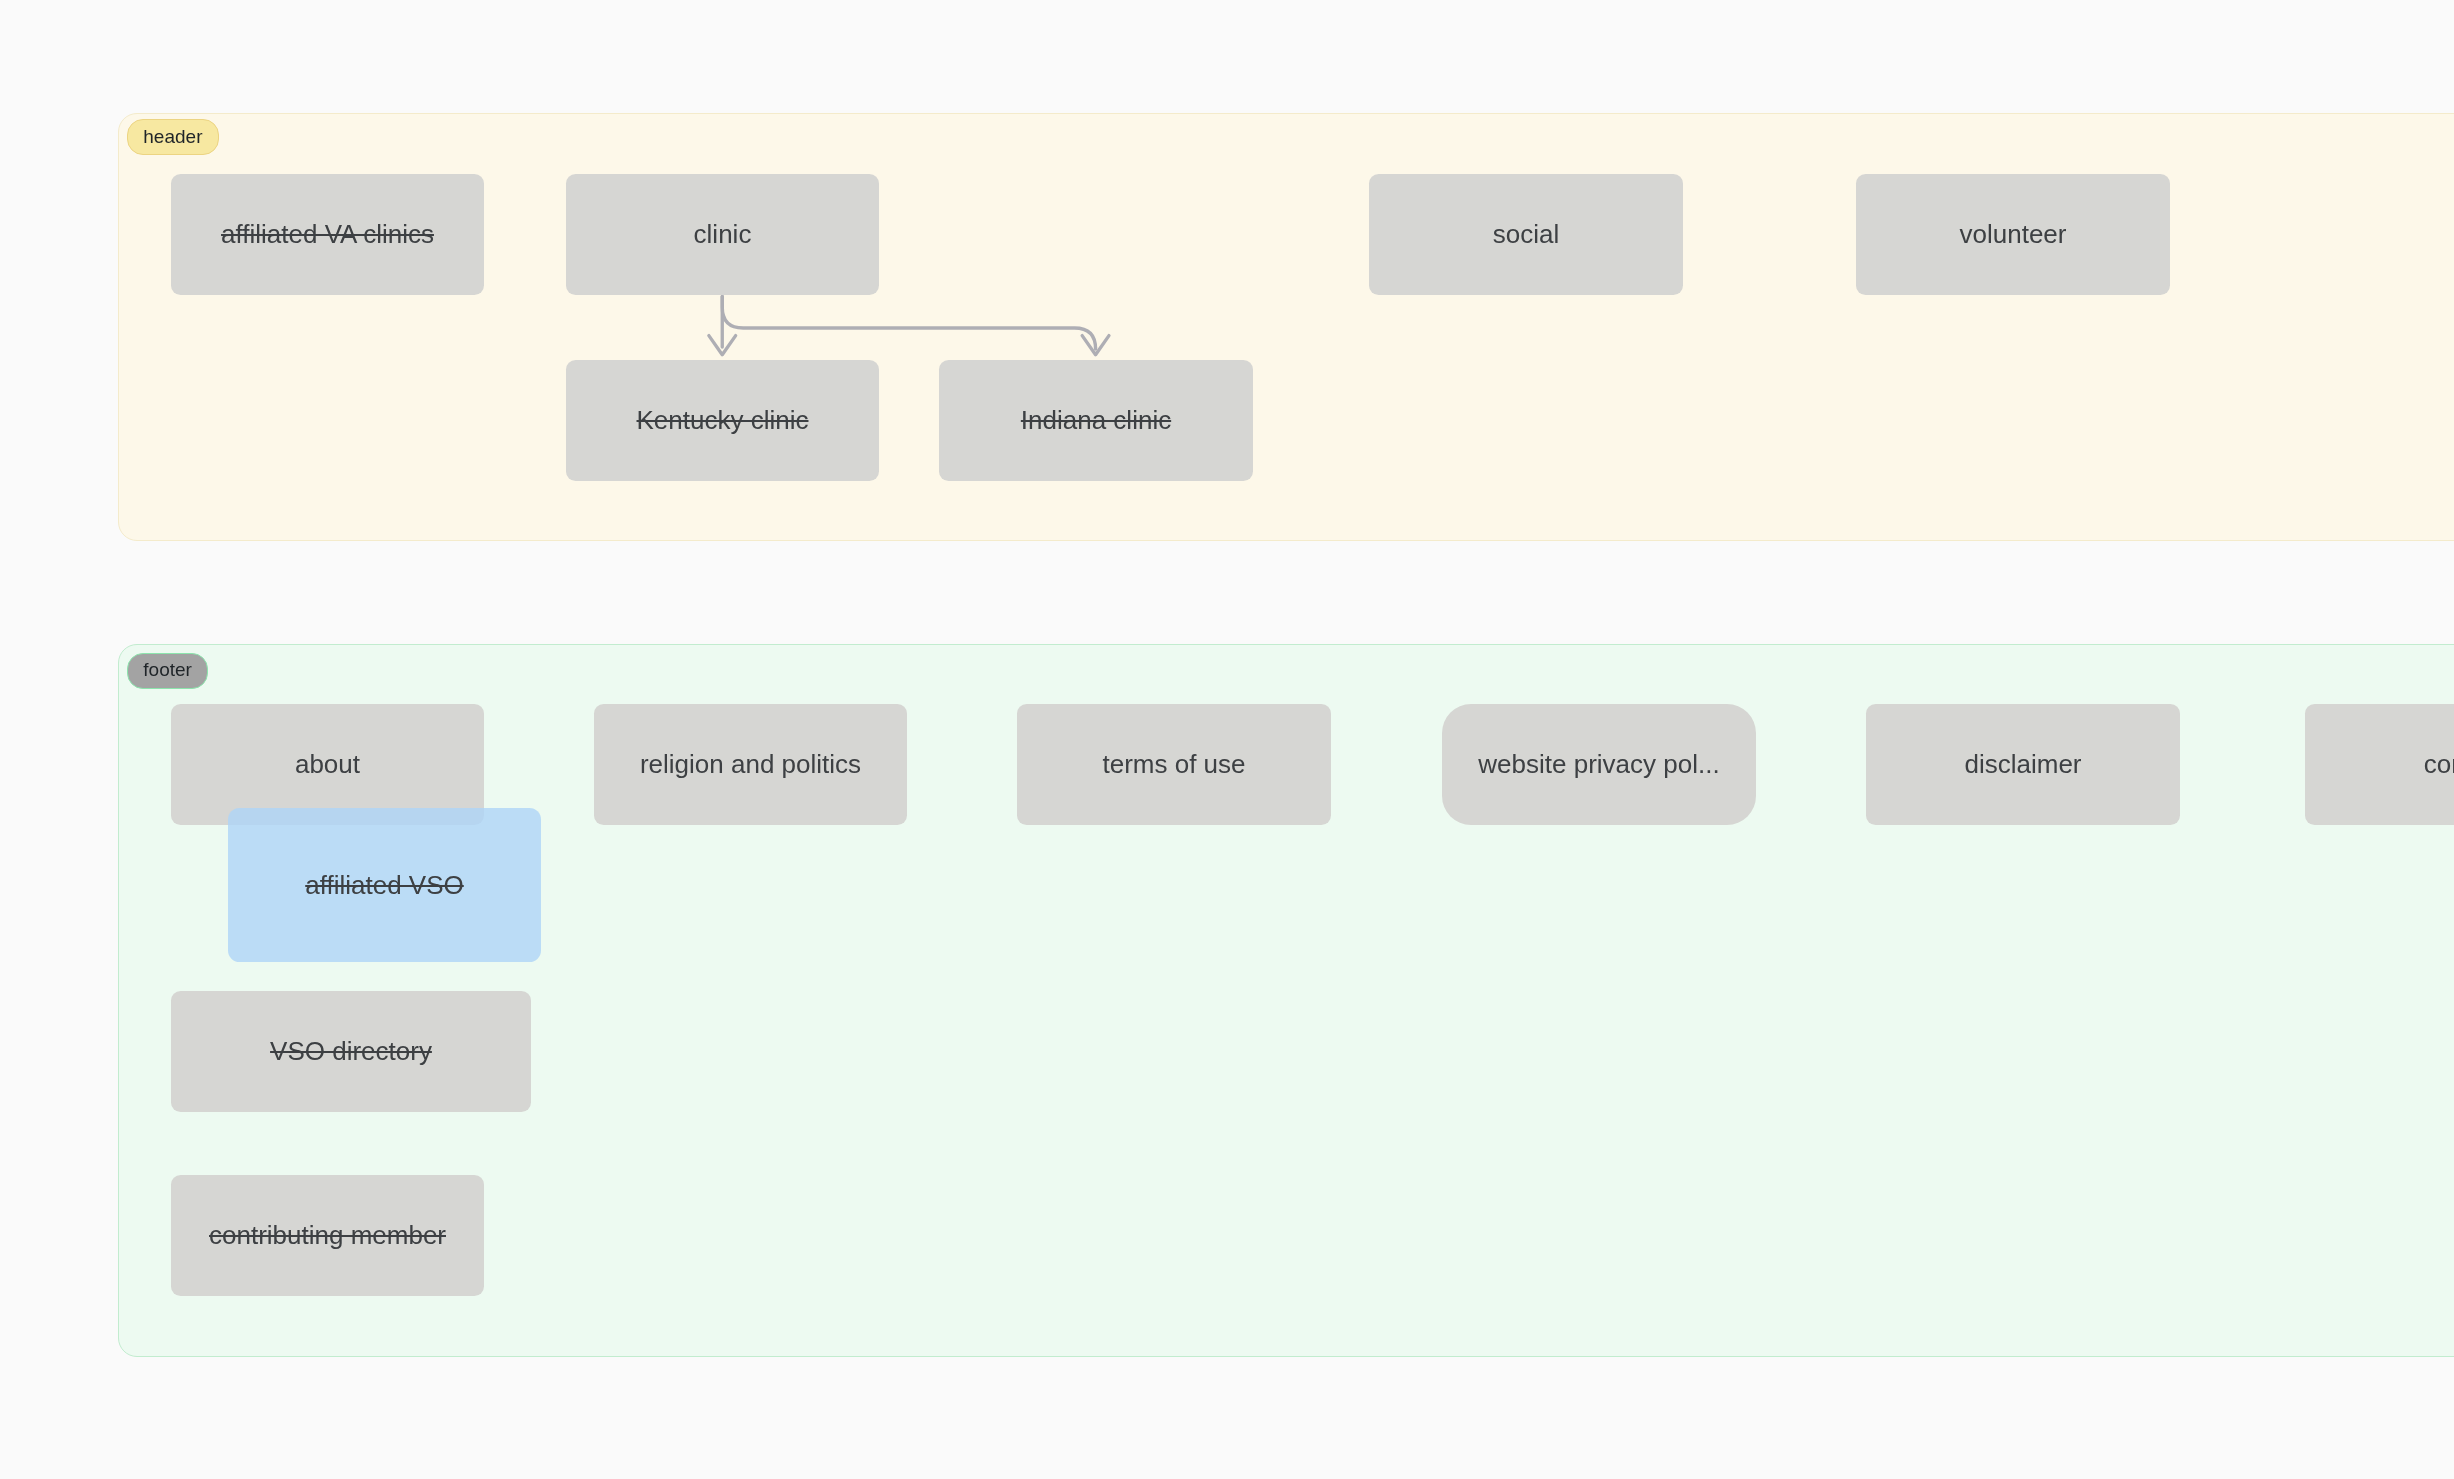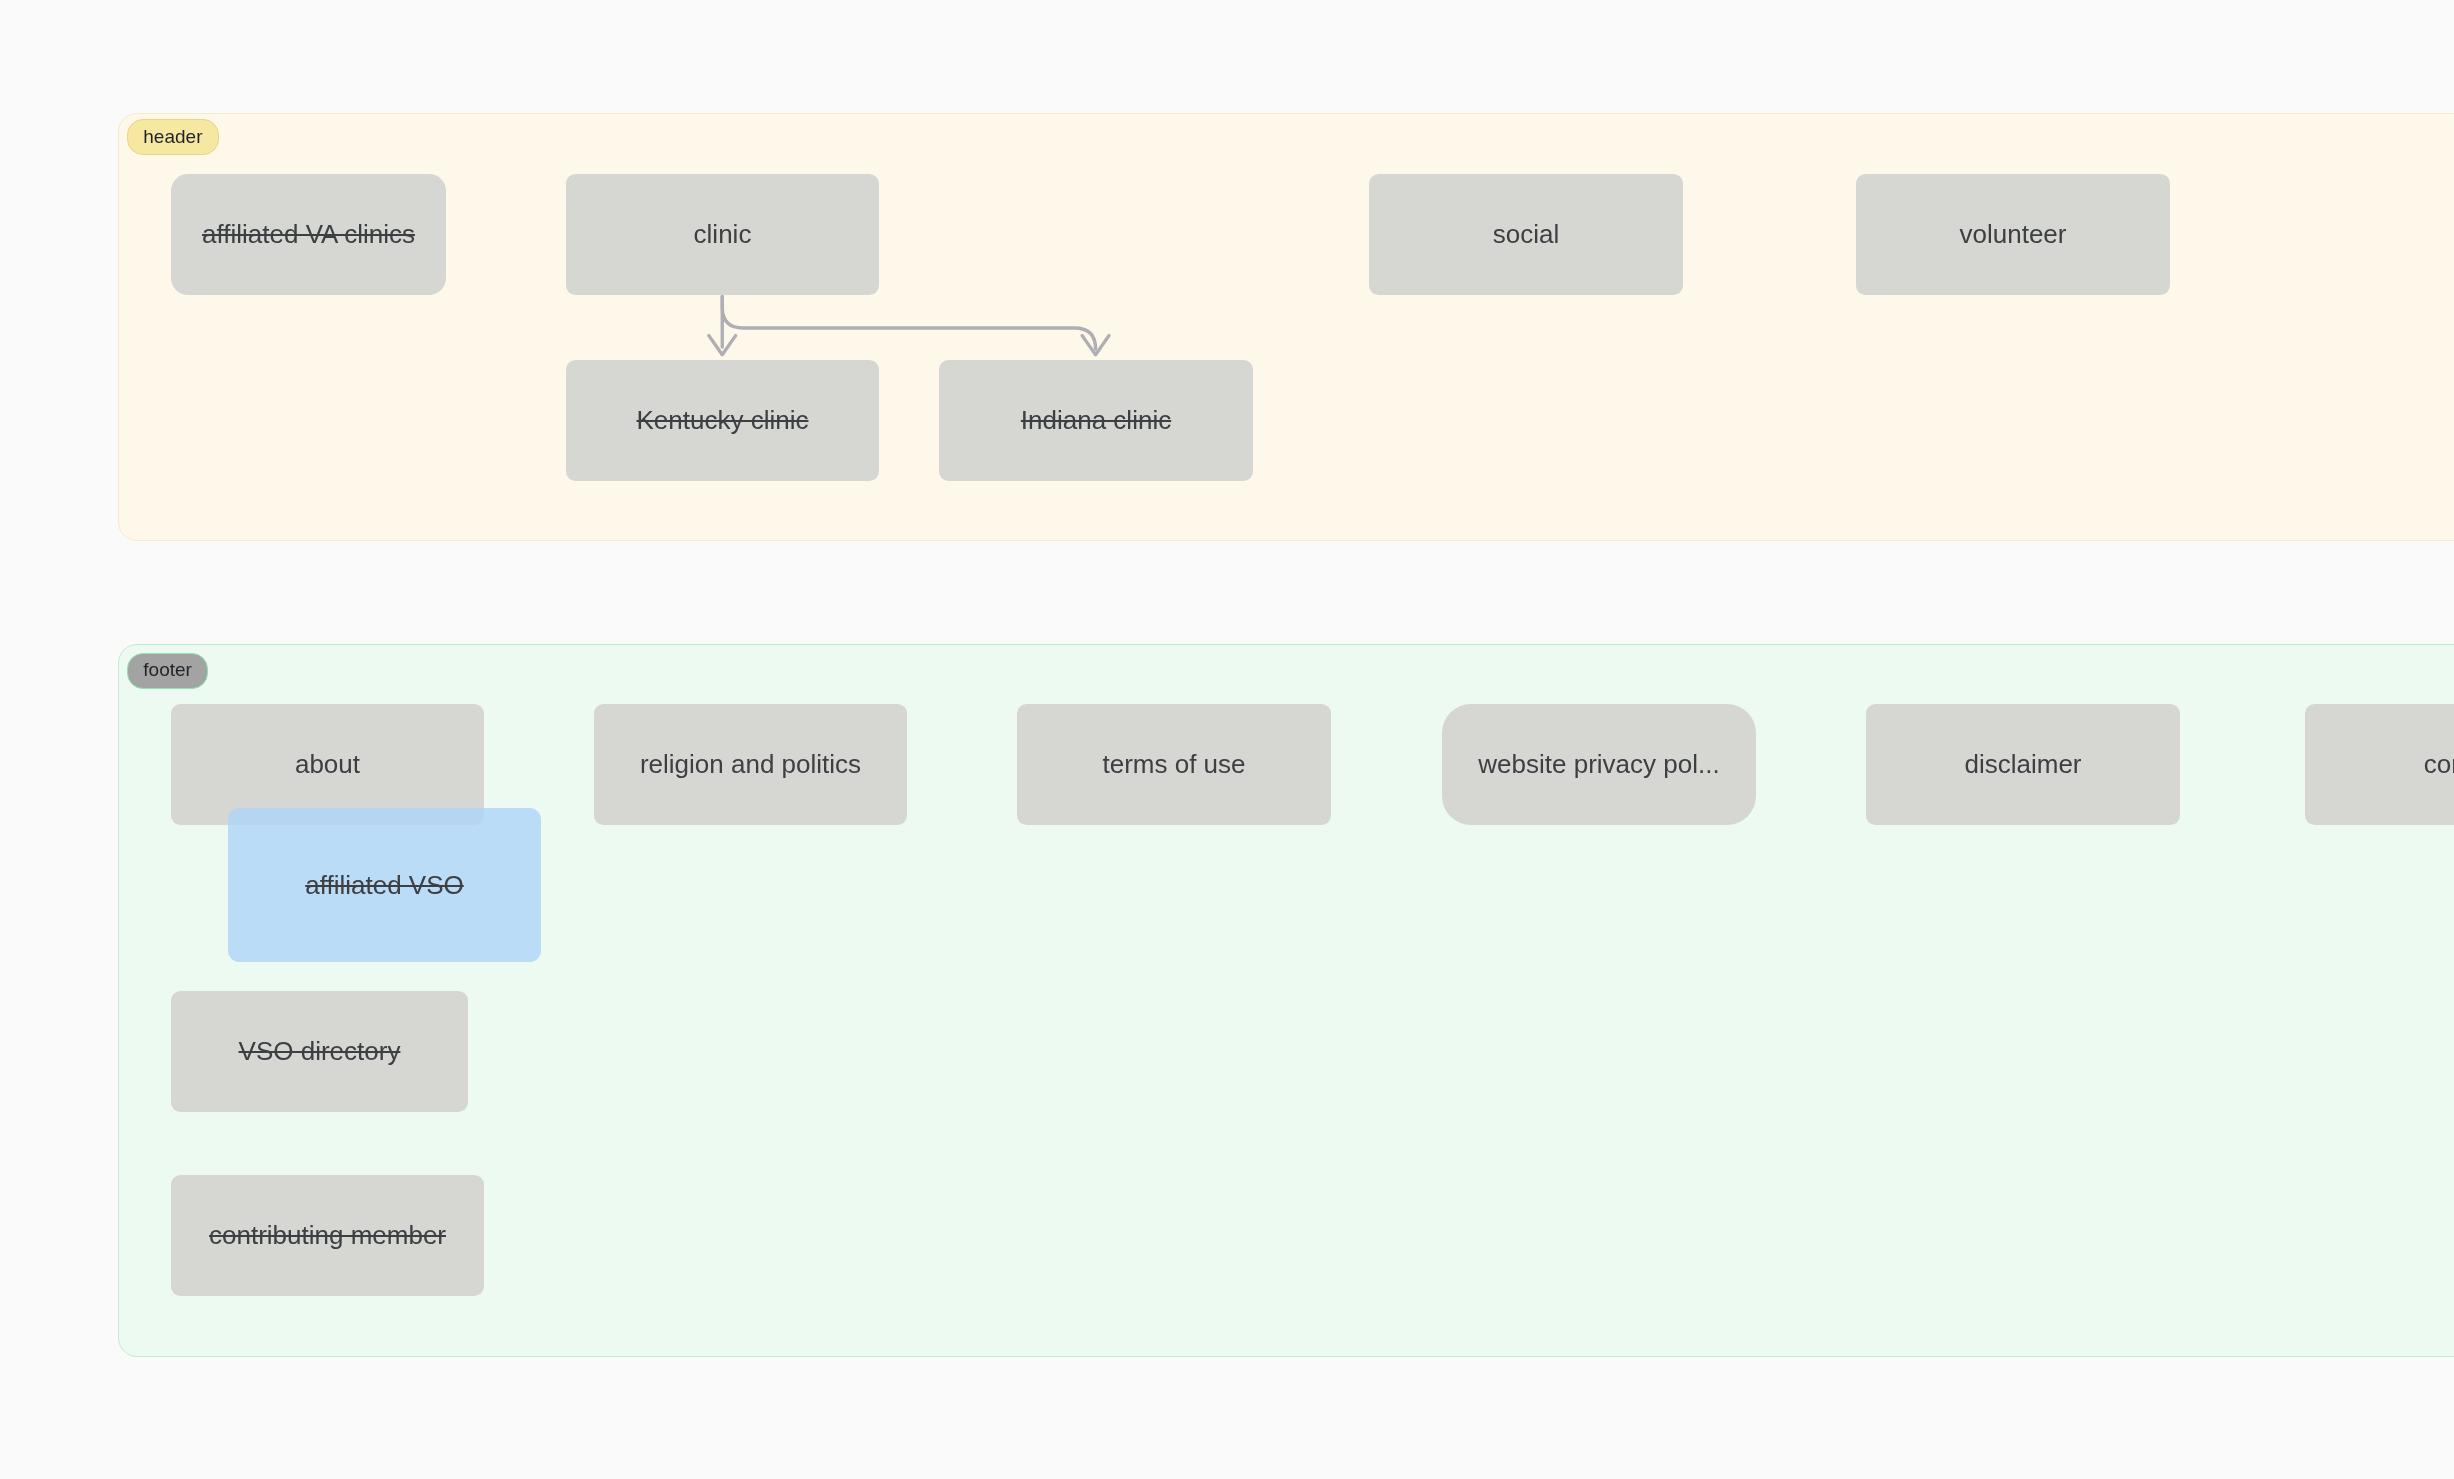--- a/index.html
+++ b/index.html
@@ -46,31 +46,31 @@
   </div>
 
   <svg id="edges-svg" viewBox="0 0 2568 1548" xmlns="http://www.w3.org/2000/svg">
       <path d="M 755.5 310 L 755.5 363" fill="none" stroke="#aeaeb4" stroke-width="3.5" stroke-linecap="round" stroke-linejoin="round"></path>
       <path d="M 741.5 351 L 755.5 371 L 769.5 351" fill="none" stroke="#aeaeb4" stroke-width="3.5" stroke-linecap="round" stroke-linejoin="round"></path>
       <path d="M 755.5 310 L 755.5 321 Q 755.5 343 777.5 343 L 1124 343 Q 1146 343 1146 365 L 1146 363" fill="none" stroke="#aeaeb4" stroke-width="3.5" stroke-linecap="round" stroke-linejoin="round"></path>
       <path d="M 1132 351 L 1146 371 L 1160 351" fill="none" stroke="#aeaeb4" stroke-width="3.5" stroke-linecap="round" stroke-linejoin="round"></path>
     </svg>
 
   <div id="nodes-layer">
-      <div class="node gray strike" style="left: 171px; top: 174px; width: 275px; height: 121px; background: rgb(214, 214, 211); color: rgb(61, 64, 67); border-radius: 17px;">affiliated VA clinics</div>
+      <div class="node gray strike" style="left: 171px; top: 174px; width: 313px; height: 121px; background: rgb(214, 214, 211); color: rgb(61, 64, 67);">affiliated VA clinics</div>
       <div class="node gray" style="left: 566px; top: 174px; width: 313px; height: 121px; background: rgb(214, 214, 211); color: rgb(61, 64, 67);">clinic</div>
       <div class="node gray" style="left: 1369px; top: 174px; width: 314px; height: 121px; background: rgb(214, 214, 211); color: rgb(61, 64, 67);">social</div>
       <div class="node gray" style="left: 1856px; top: 174px; width: 314px; height: 121px; background: rgb(214, 214, 211); color: rgb(61, 64, 67);">volunteer</div>
       <div class="node gray strike" style="left: 566px; top: 360px; width: 313px; height: 121px; background: rgb(214, 214, 211); color: rgb(61, 64, 67);">Kentucky clinic</div>
       <div class="node gray strike" style="left: 939px; top: 360px; width: 314px; height: 121px; background: rgb(214, 214, 211); color: rgb(61, 64, 67);">Indiana clinic</div>
       <div class="node gray" style="left: 171px; top: 704px; width: 313px; height: 121px; background: rgb(214, 214, 211); color: rgb(61, 64, 67);">about</div>
       <div class="node gray" style="left: 594px; top: 704px; width: 313px; height: 121px; background: rgb(214, 214, 211); color: rgb(61, 64, 67);">religion and politics</div>
       <div class="node gray" style="left: 1017px; top: 704px; width: 314px; height: 121px; background: rgb(214, 214, 211); color: rgb(61, 64, 67); text-align: right;">terms of use</div>
       <div class="node gray" style="left: 1442px; top: 704px; width: 314px; height: 121px; background: rgb(214, 214, 211); color: rgb(61, 64, 67); border-radius: 29px;">website privacy pol...</div>
       <div class="node gray" style="left: 1866px; top: 704px; width: 314px; height: 121px; background: rgb(214, 214, 211); color: rgb(61, 64, 67);">disclaimer</div>
       <div class="node gray" style="left: 2305px; top: 704px; width: 314px; height: 121px; background: rgb(214, 214, 211); color: rgb(61, 64, 67);">contac</div>
       <div class="node blue strike" style="left: 228px; top: 808px; width: 313px; height: 154px; background: rgba(174, 213, 248, 0.8); color: rgb(61, 64, 67);">affiliated VSO</div>
-      <div class="node gray strike" style="left: 171px; top: 991px; width: 297px; height: 121px; background: rgb(214, 214, 211); color: rgb(61, 64, 67);">VSO directory</div>
+      <div class="node gray strike" style="left: 171px; top: 991px; width: 360px; height: 121px; background: rgb(214, 214, 211); color: rgb(61, 64, 67);">VSO directory</div>
       <div class="node gray strike" style="left: 171px; top: 1175px; width: 313px; height: 121px; background: rgb(214, 214, 211); color: rgb(61, 64, 67);">contributing member</div>
     </div>
 
 </div>
 
 
 </body></html>

